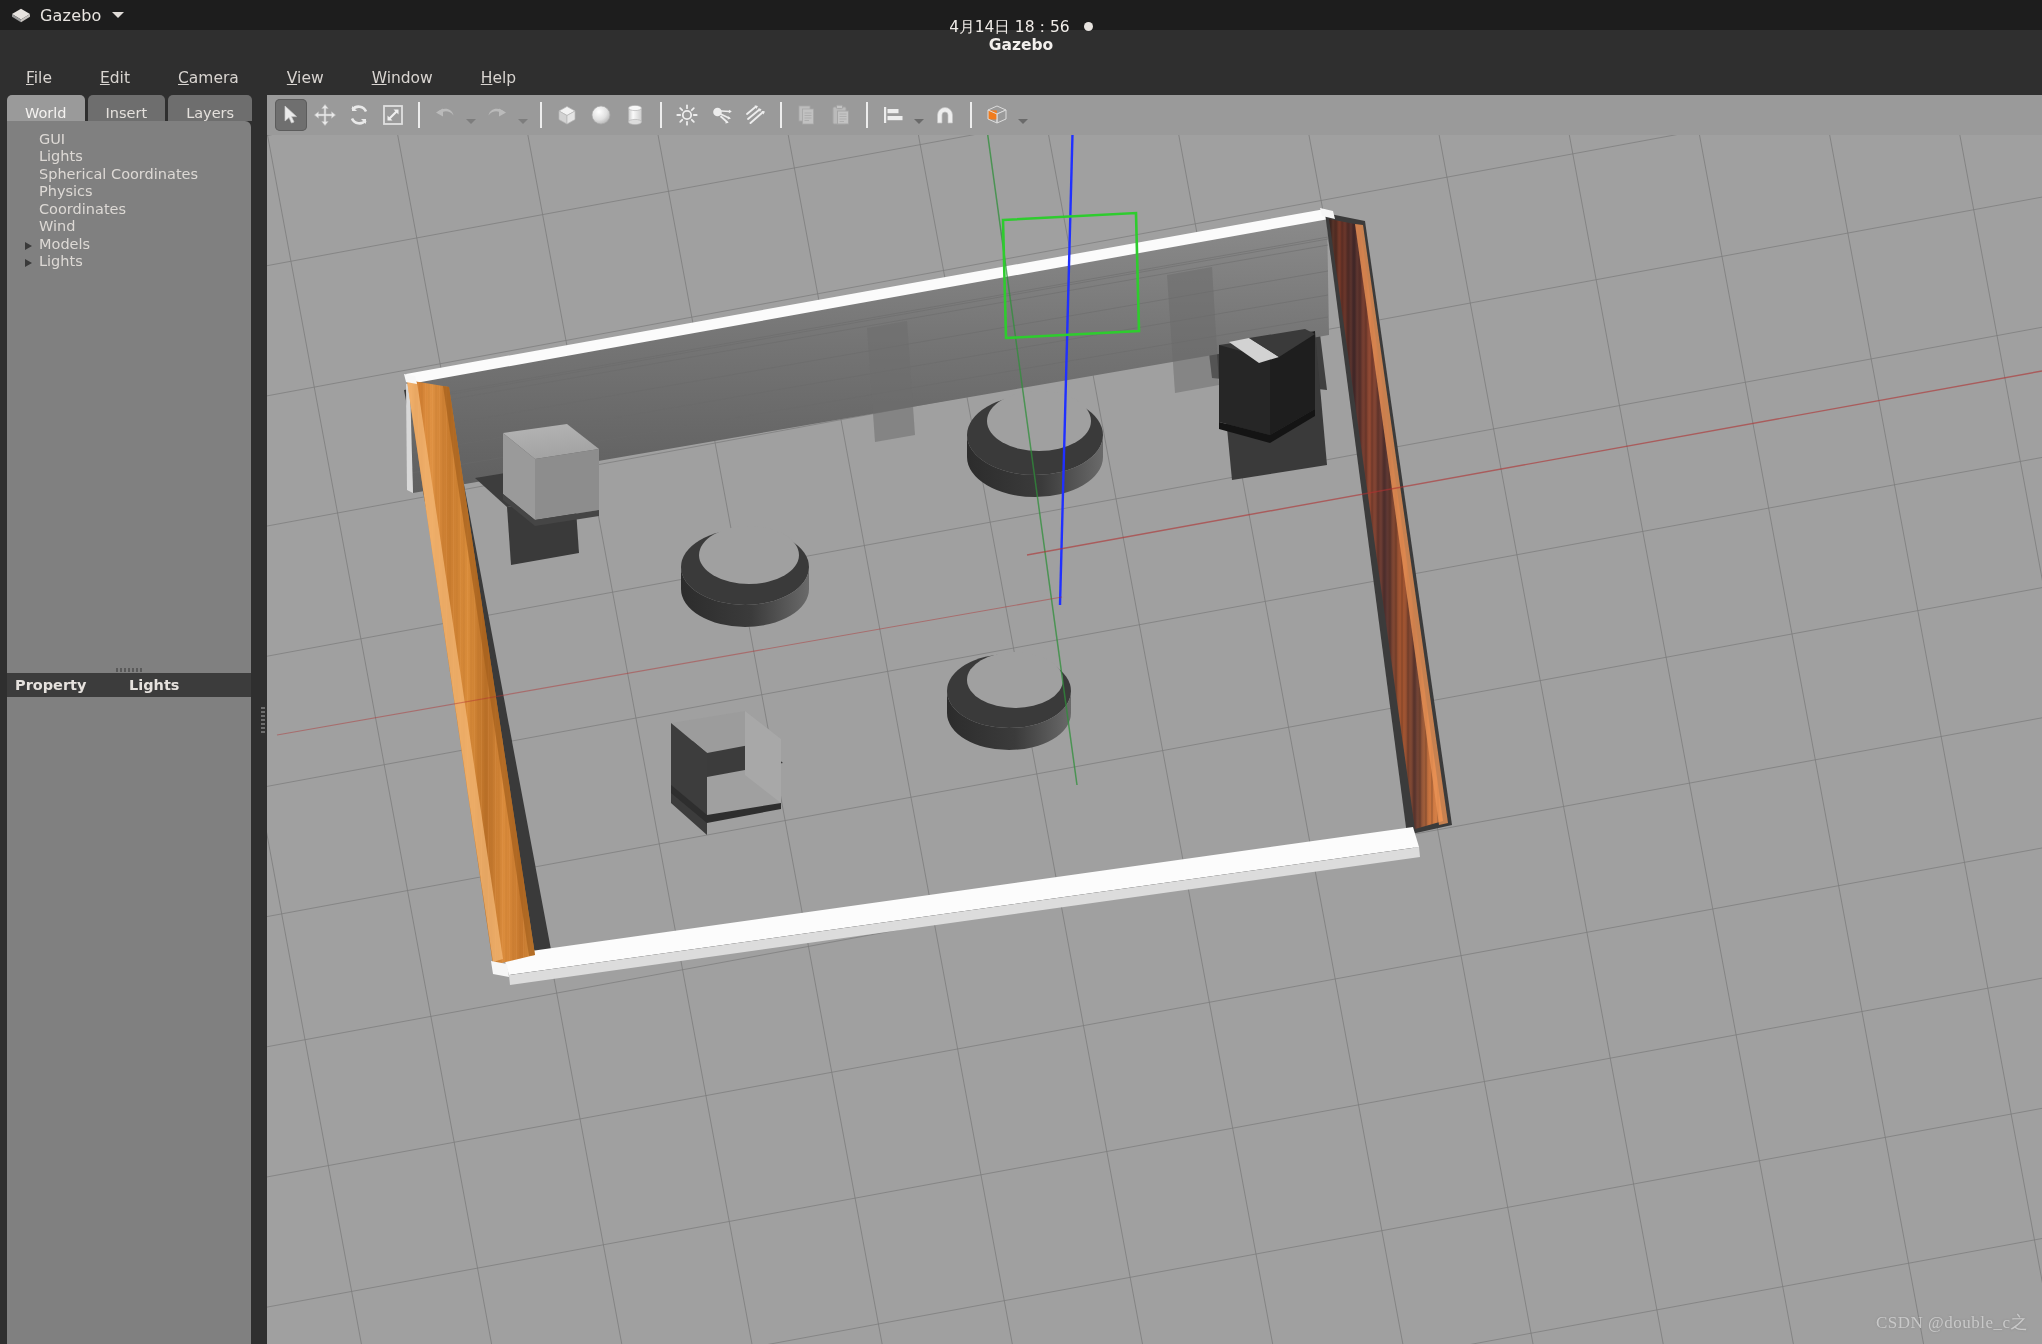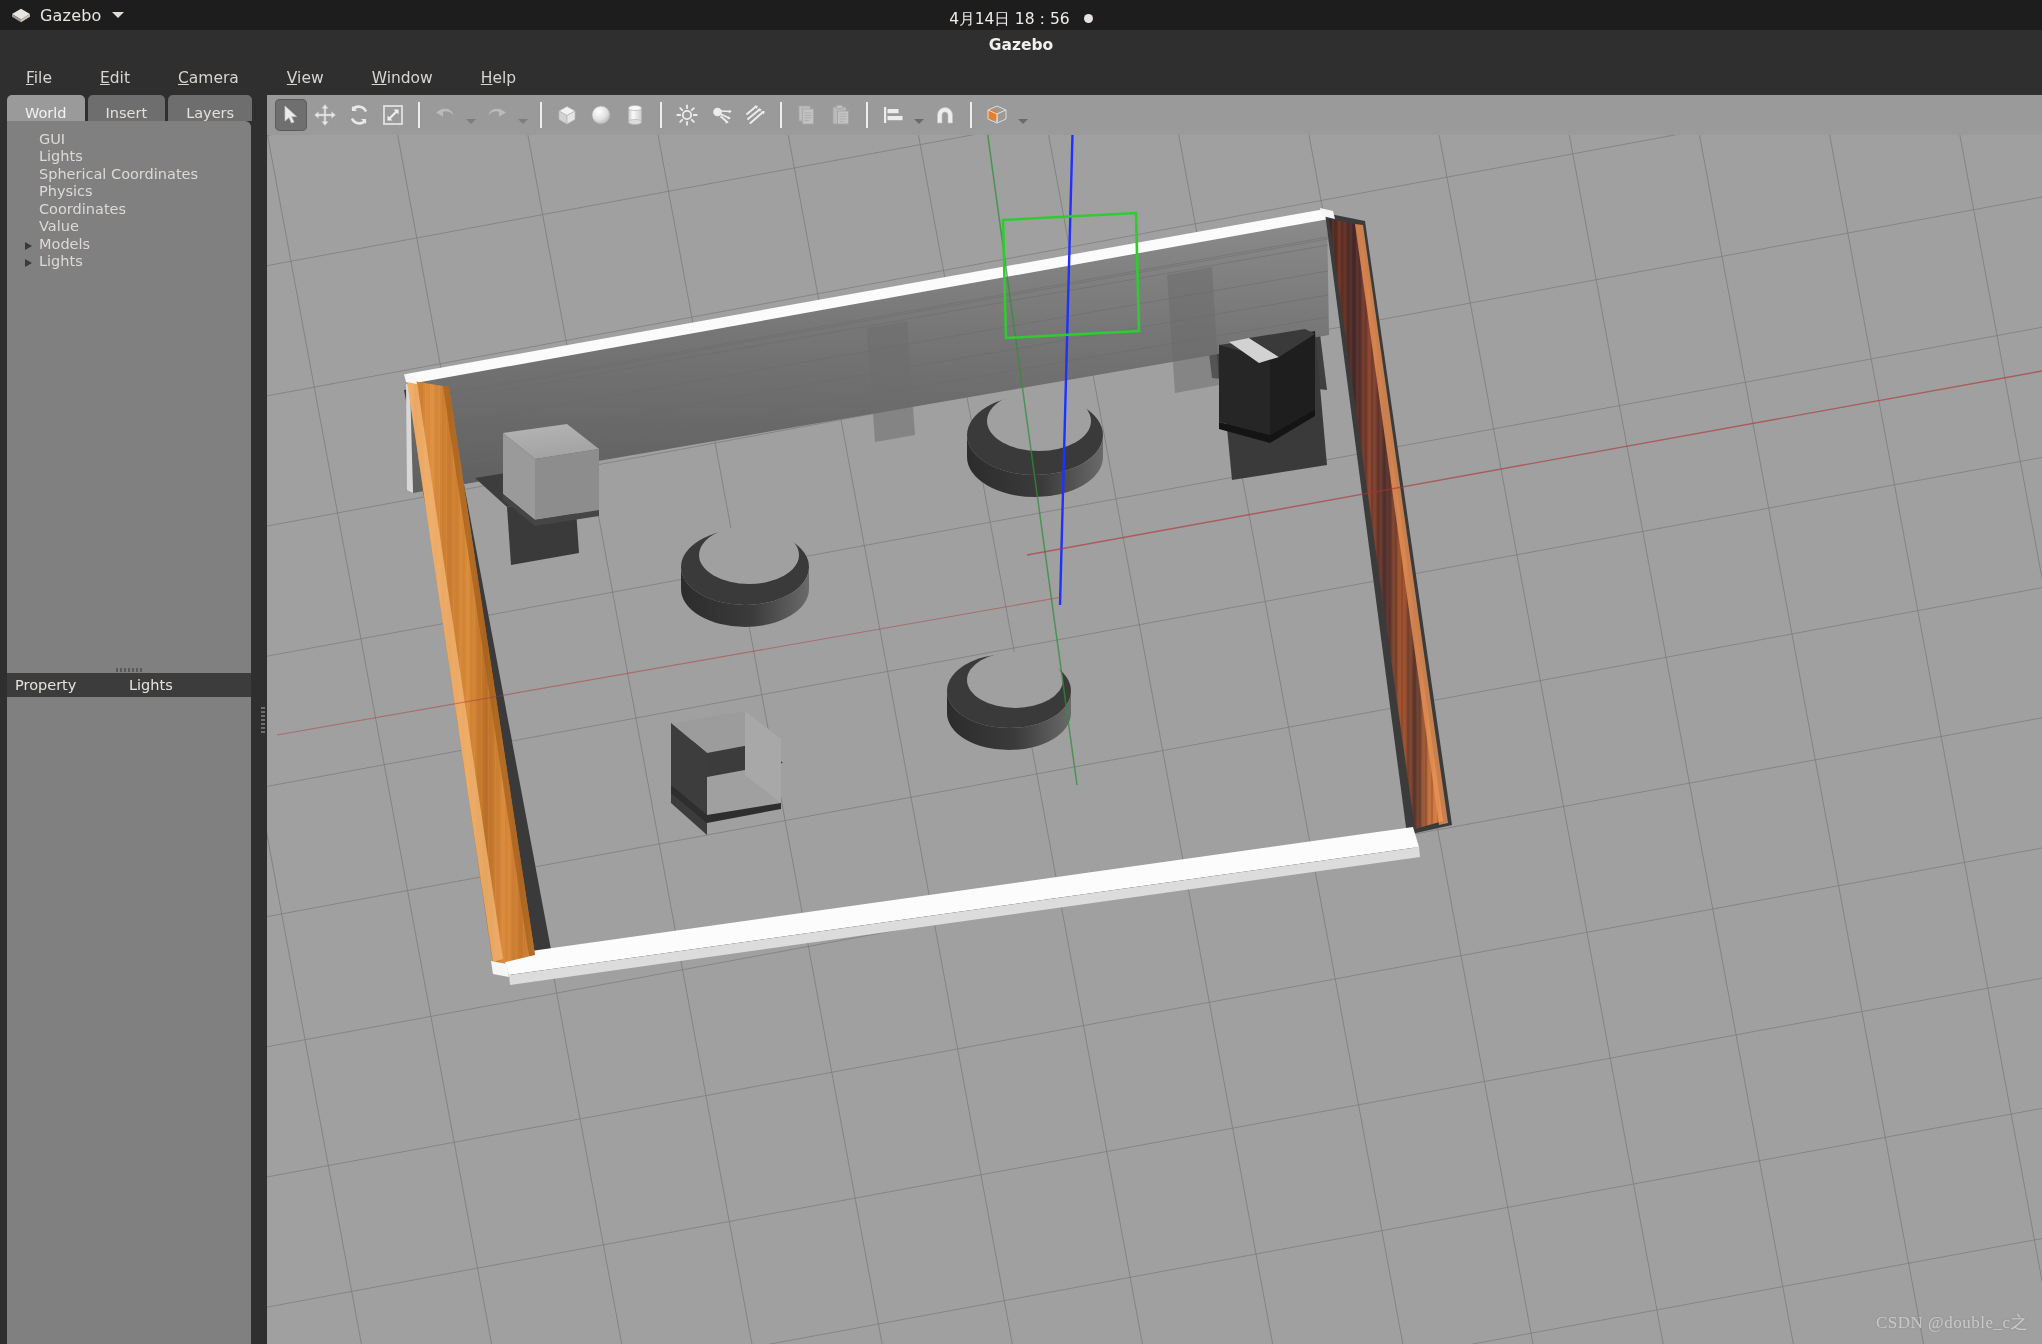--- a/index.html
+++ b/index.html
@@ -25,21 +25,21 @@
     color: #e8e4e0; font-size: 16px; letter-spacing: .2px;
   }
   .panel-caret {
     width: 0; height: 0;
     border-left: 6px solid transparent;
     border-right: 6px solid transparent;
     border-top: 6px solid #e0dcd8;
     margin-left: 2px;
   }
   .panel-clock {
-    position: absolute; left: 0; right: 0; top: 4px;
+    position: absolute; left: 0; right: 0; top: 12px;
     height: 30px; line-height: 30px;
     text-align: center; color: #f0ece8; font-size: 15.5px;
     pointer-events: none;
   }
   .panel-clock span { pointer-events: auto; }
   .rec-dot {
     display: inline-block;
     width: 9px; height: 9px; border-radius: 50%;
     background: #e6e2de; margin-left: 14px; vertical-align: 1px;
   }
@@ -128,21 +128,21 @@
     width: 26px; height: 4px;
     background: repeating-linear-gradient(to right,
       #5a5a5a 0px, #5a5a5a 2px, #808080 2px, #808080 4px);
   }
 
   #propheader {
     position: absolute; top: 578px; left: 7px;
     width: 244px; height: 24px;
     background: #3c3c3c;
     display: flex; align-items: center;
-    font-size: 14.5px; font-weight: normal; color: #e6e2de;
+    font-size: 14.5px; font-weight: bold; color: #e6e2de;
     cursor: default;
   }
   .ph-prop { padding-left: 8px; width: 118px; }
   .ph-val  { padding-left: 4px; }
 
   #propbody {
     position: absolute; top: 602px; left: 7px;
     width: 244px; height: 740px;
     background: #808080;
   }
@@ -273,21 +273,21 @@
     <div class="tree-row">
       <span class="tree-arrow"></span>
       <span class="tree-label">Physics</span>
     </div>
     <div class="tree-row">
       <span class="tree-arrow"></span>
       <span class="tree-label">Coordinates</span>
     </div>
     <div class="tree-row">
       <span class="tree-arrow"></span>
-      <span class="tree-label">Value</span>
+      <span class="tree-label">Wind</span>
     </div>
     <div class="tree-row">
       <span class="tree-arrow has"></span>
       <span class="tree-label">Models</span>
     </div>
     <div class="tree-row">
       <span class="tree-arrow has"></span>
       <span class="tree-label">Lights</span>
     </div>
   </div>

